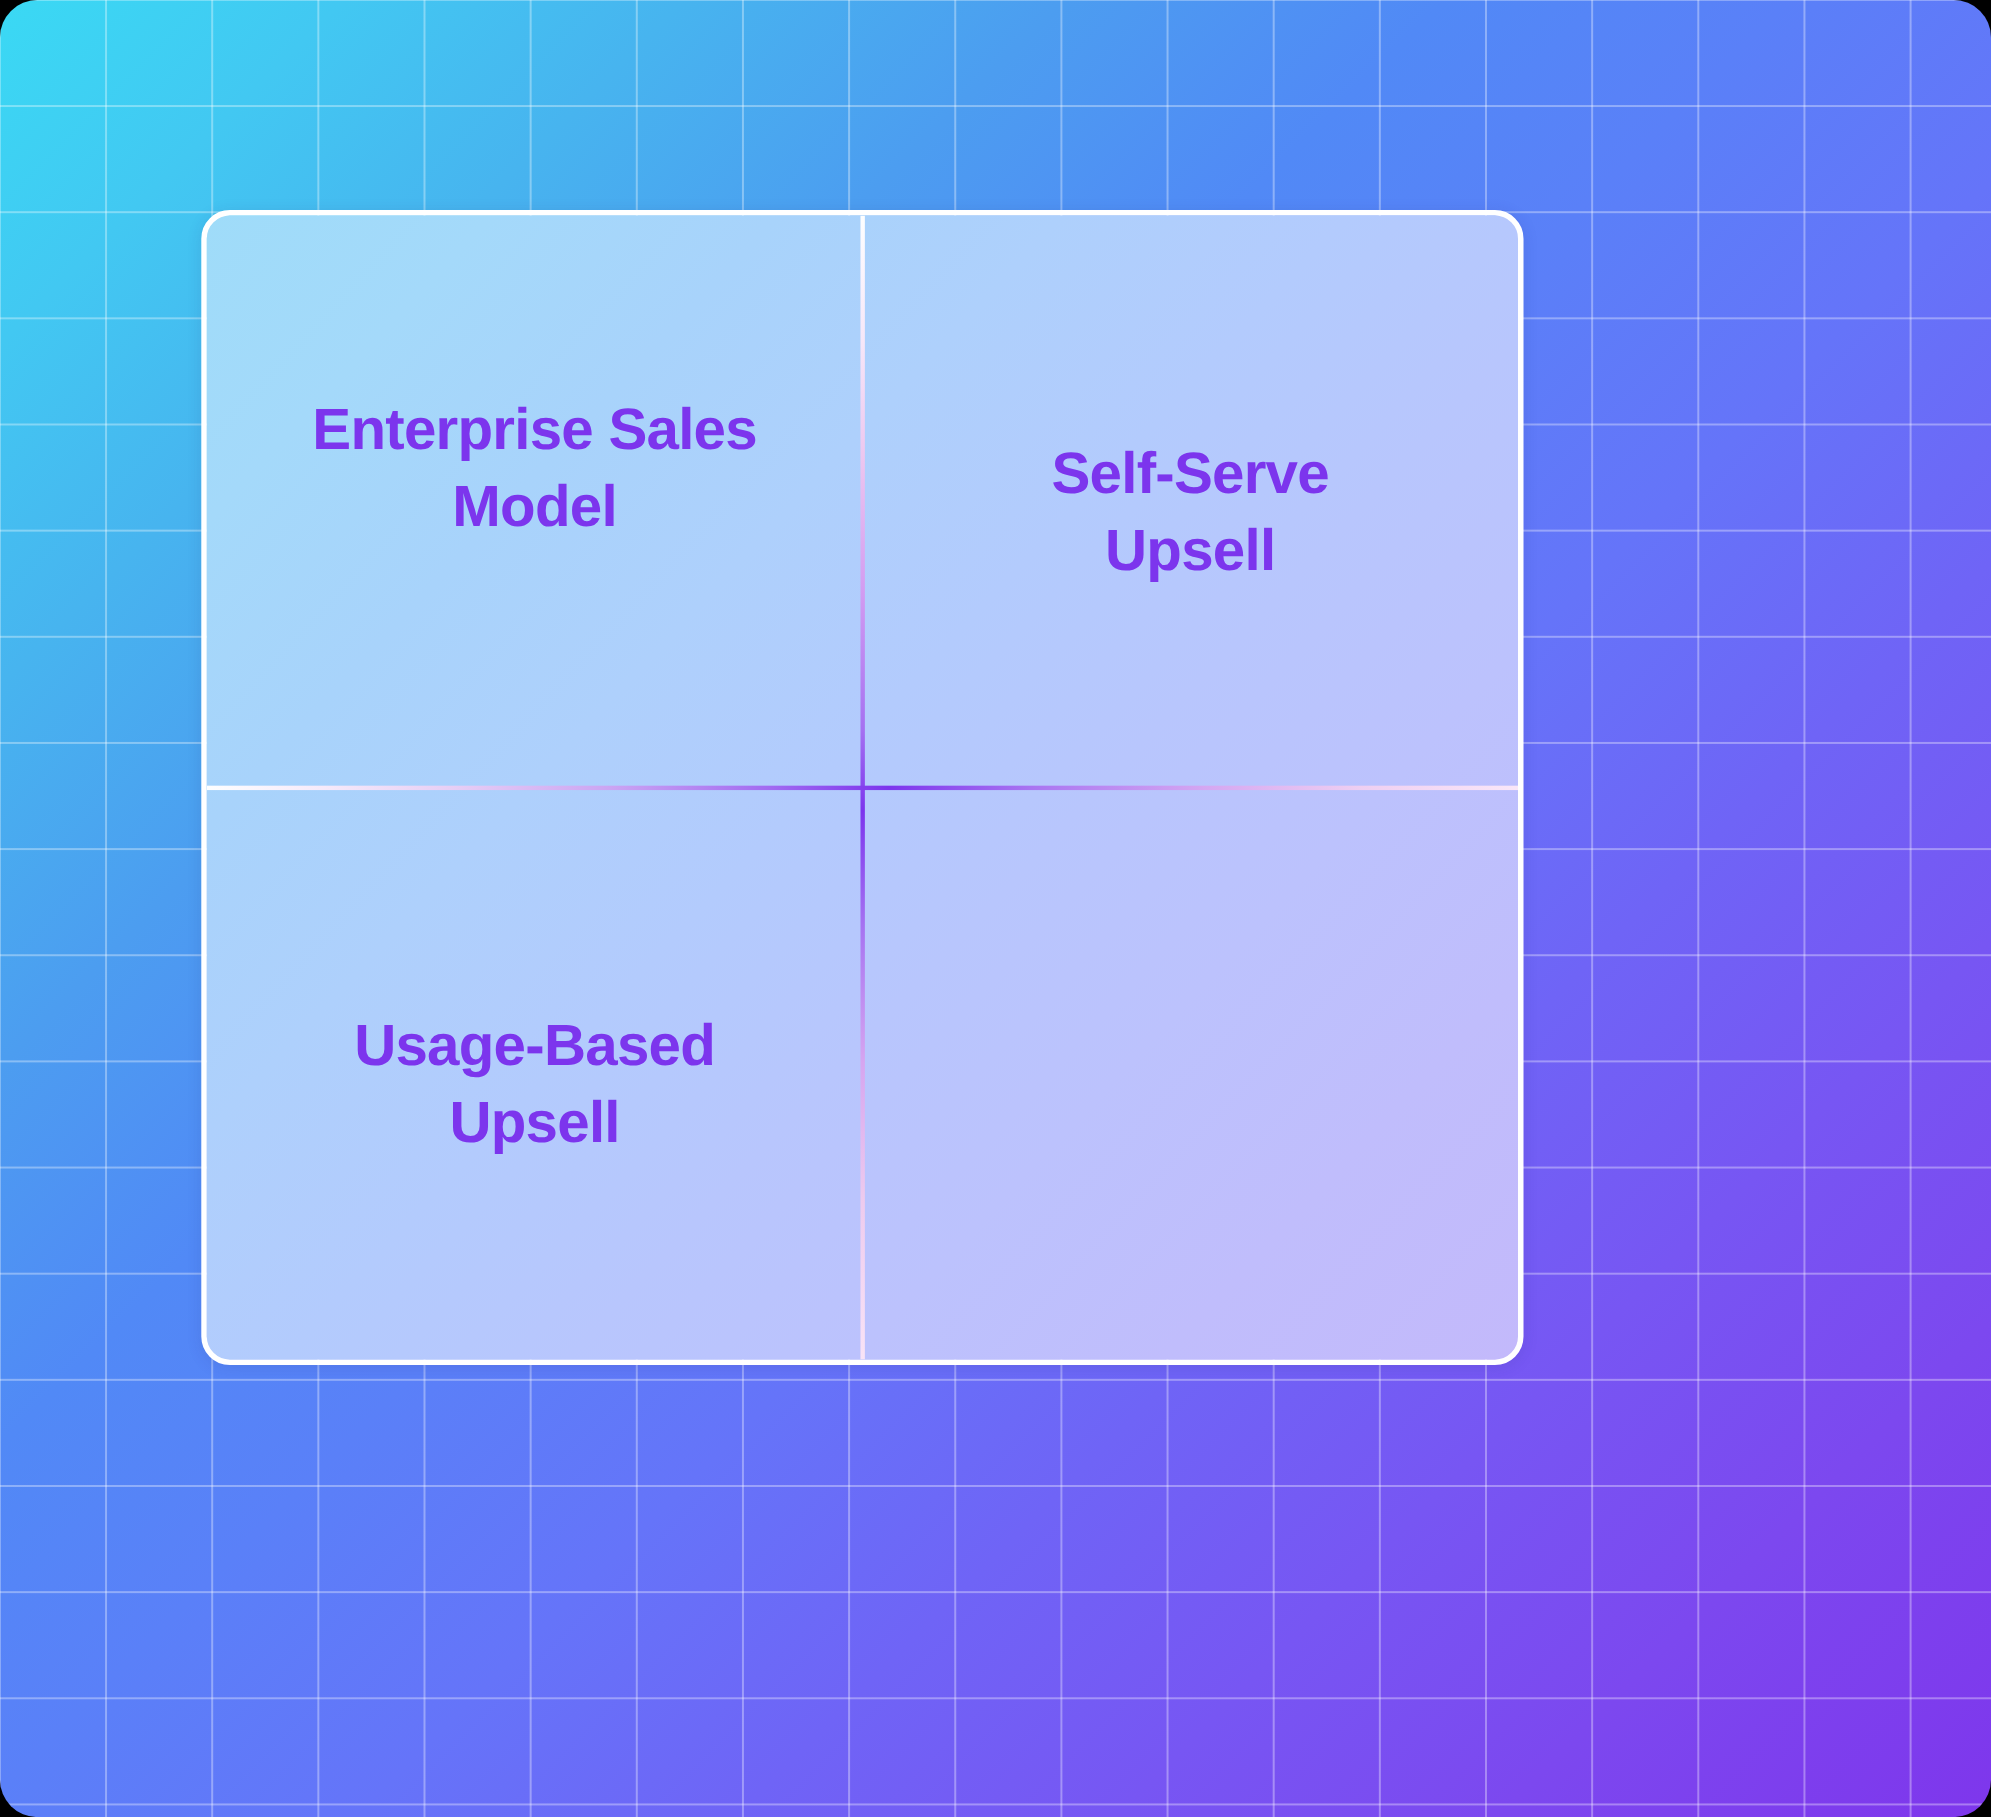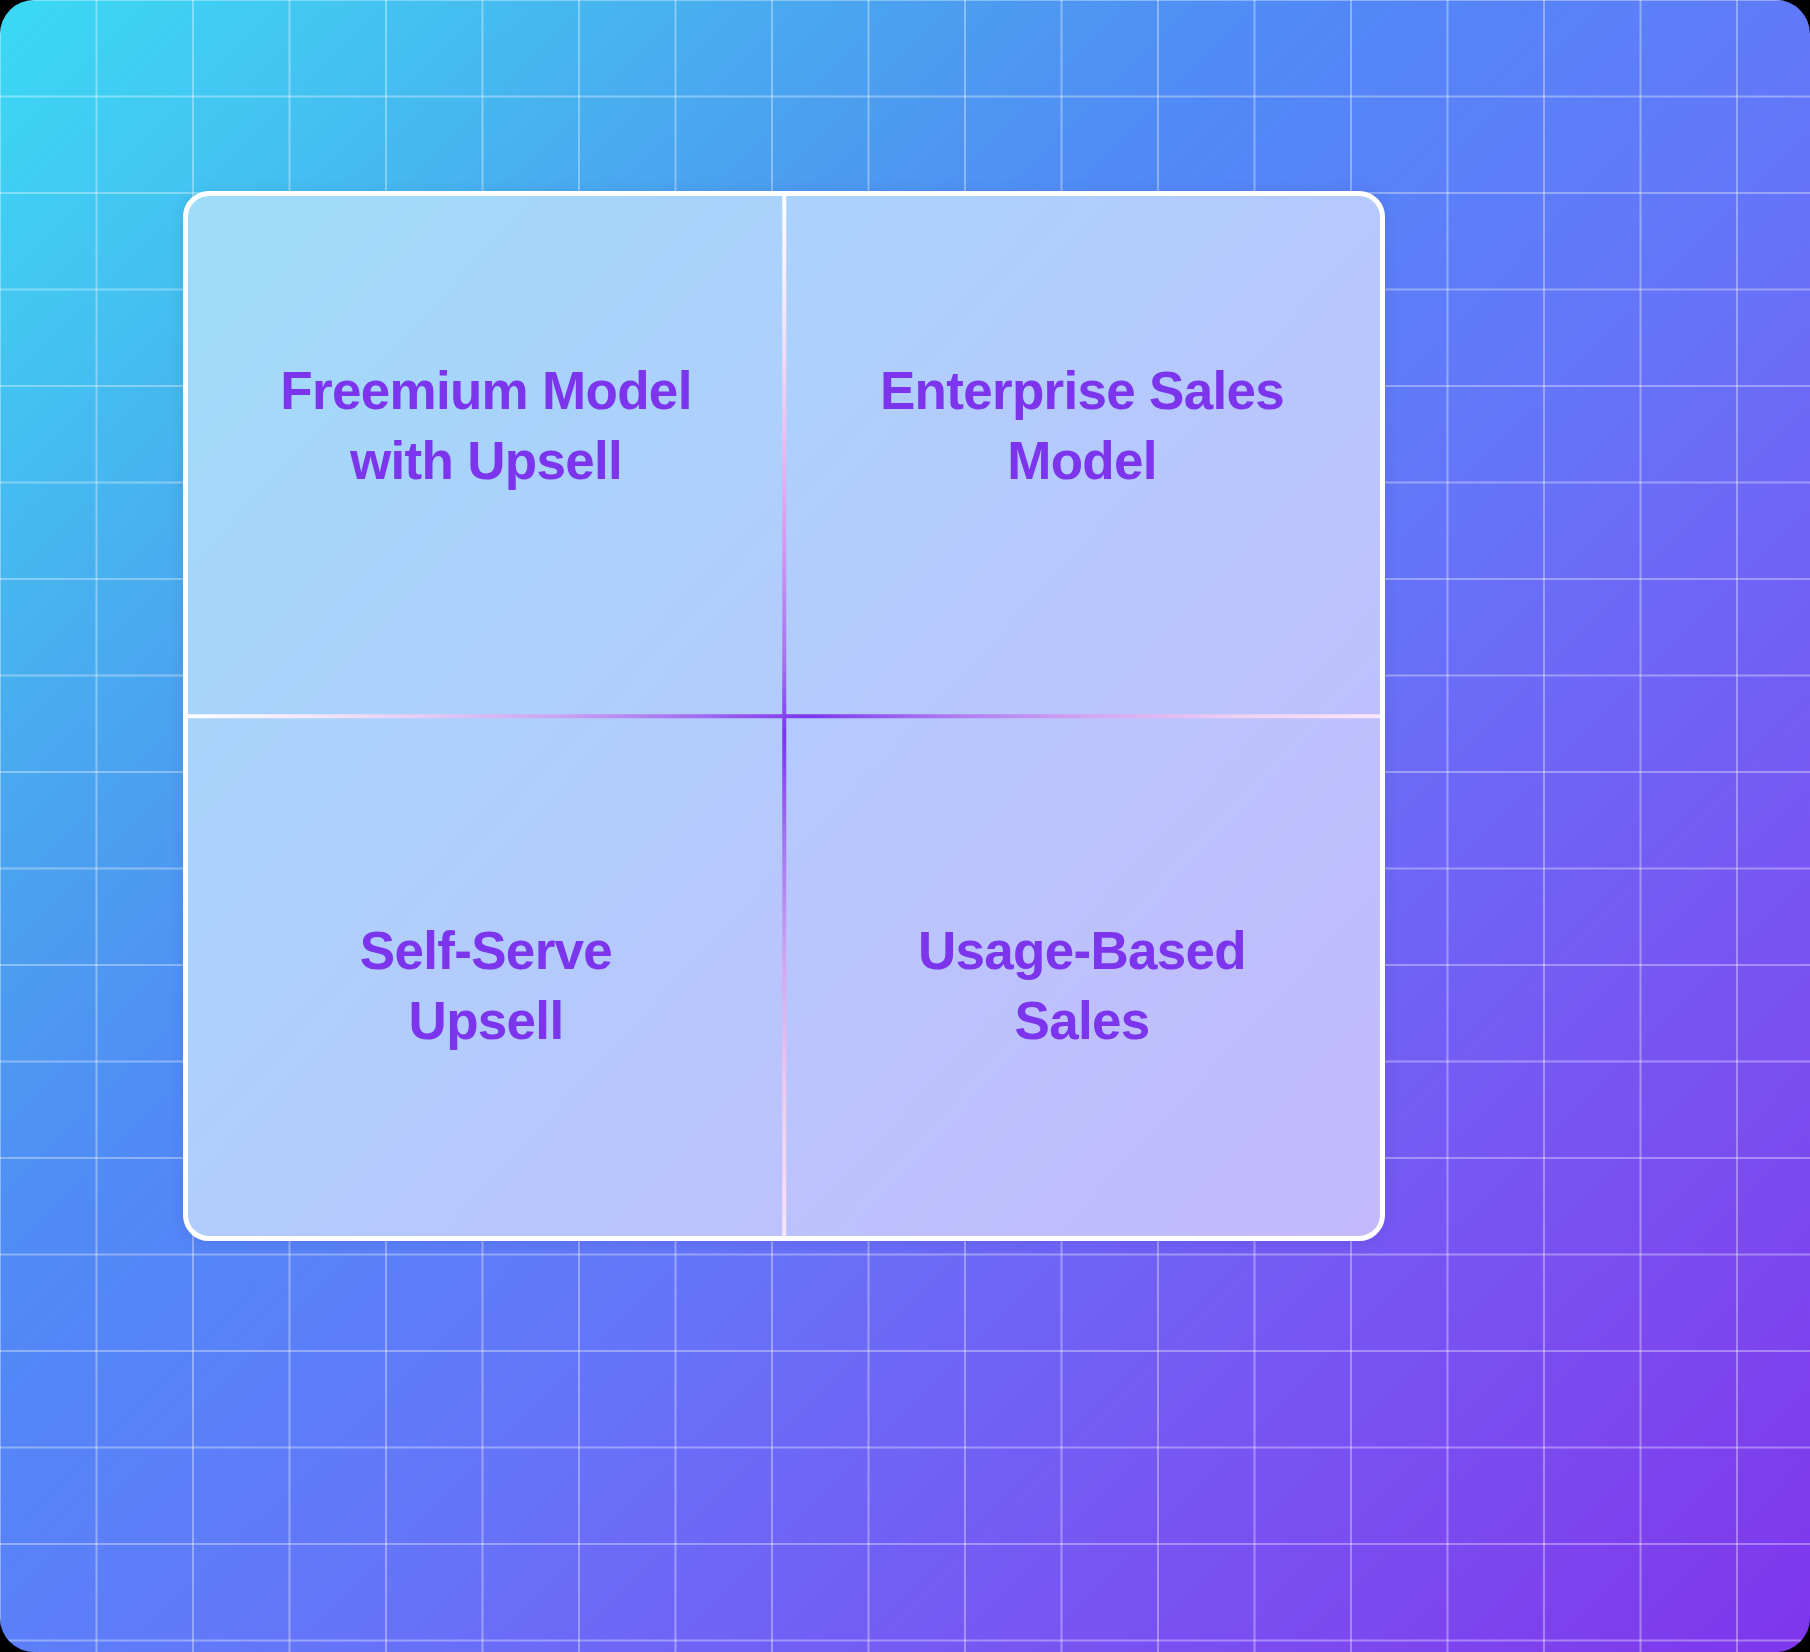--- a/index.html
+++ b/index.html
@@ -156,38 +156,34 @@
 
 <div id="canvas">
 
   <div class="bg-gradient"></div>
   <div class="bg-grid"></div>
 
   <div id="matrix-card">
 
     <div class="quadrant-grid">
 
-      <div class="quadrant q-tl">
-        <div class="quadrant-label">Freemium Model
-with Upsell</div>
-      </div>
 
       <div class="quadrant q-tr">
         <div class="quadrant-label">Enterprise Sales
 Model</div>
       </div>
 
       <div class="quadrant q-bl">
         <div class="quadrant-label">Self-Serve
 Upsell</div>
       </div>
 
       <div class="quadrant q-br">
         <div class="quadrant-label">Usage-Based
-Sales</div>
+Upsell</div>
       </div>
 
     </div>
 
     <div class="divider-v"></div>
     <div class="divider-h"></div>
 
   </div>
 
 </div>

